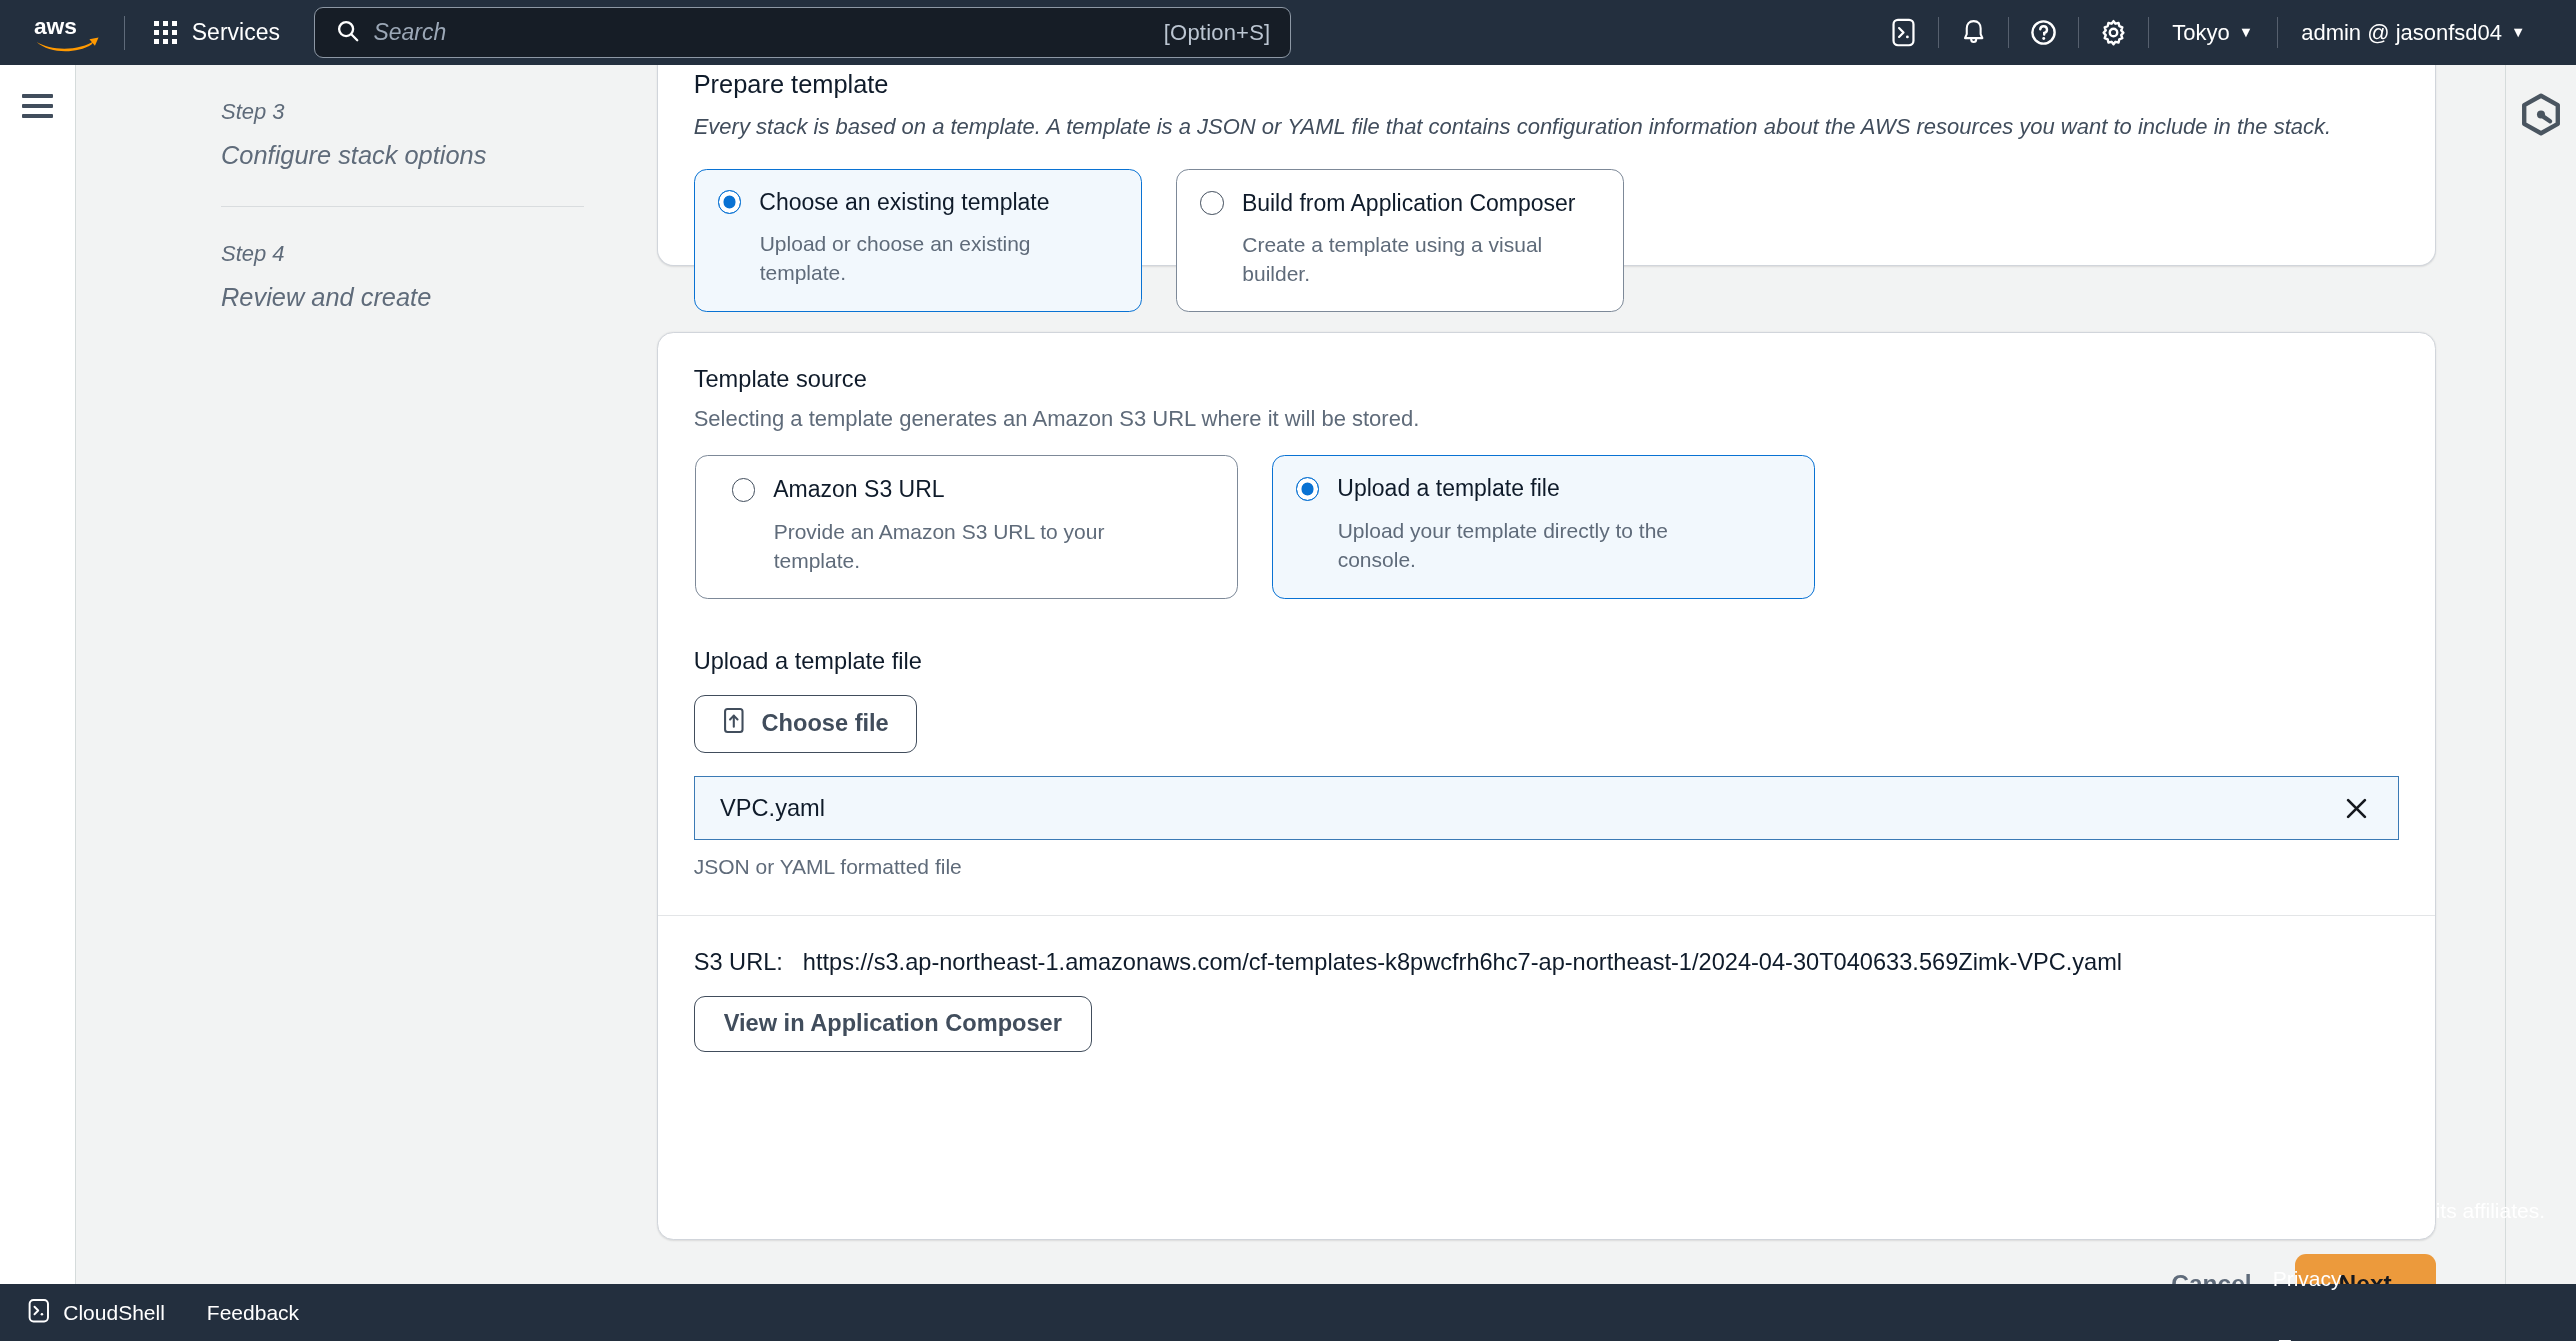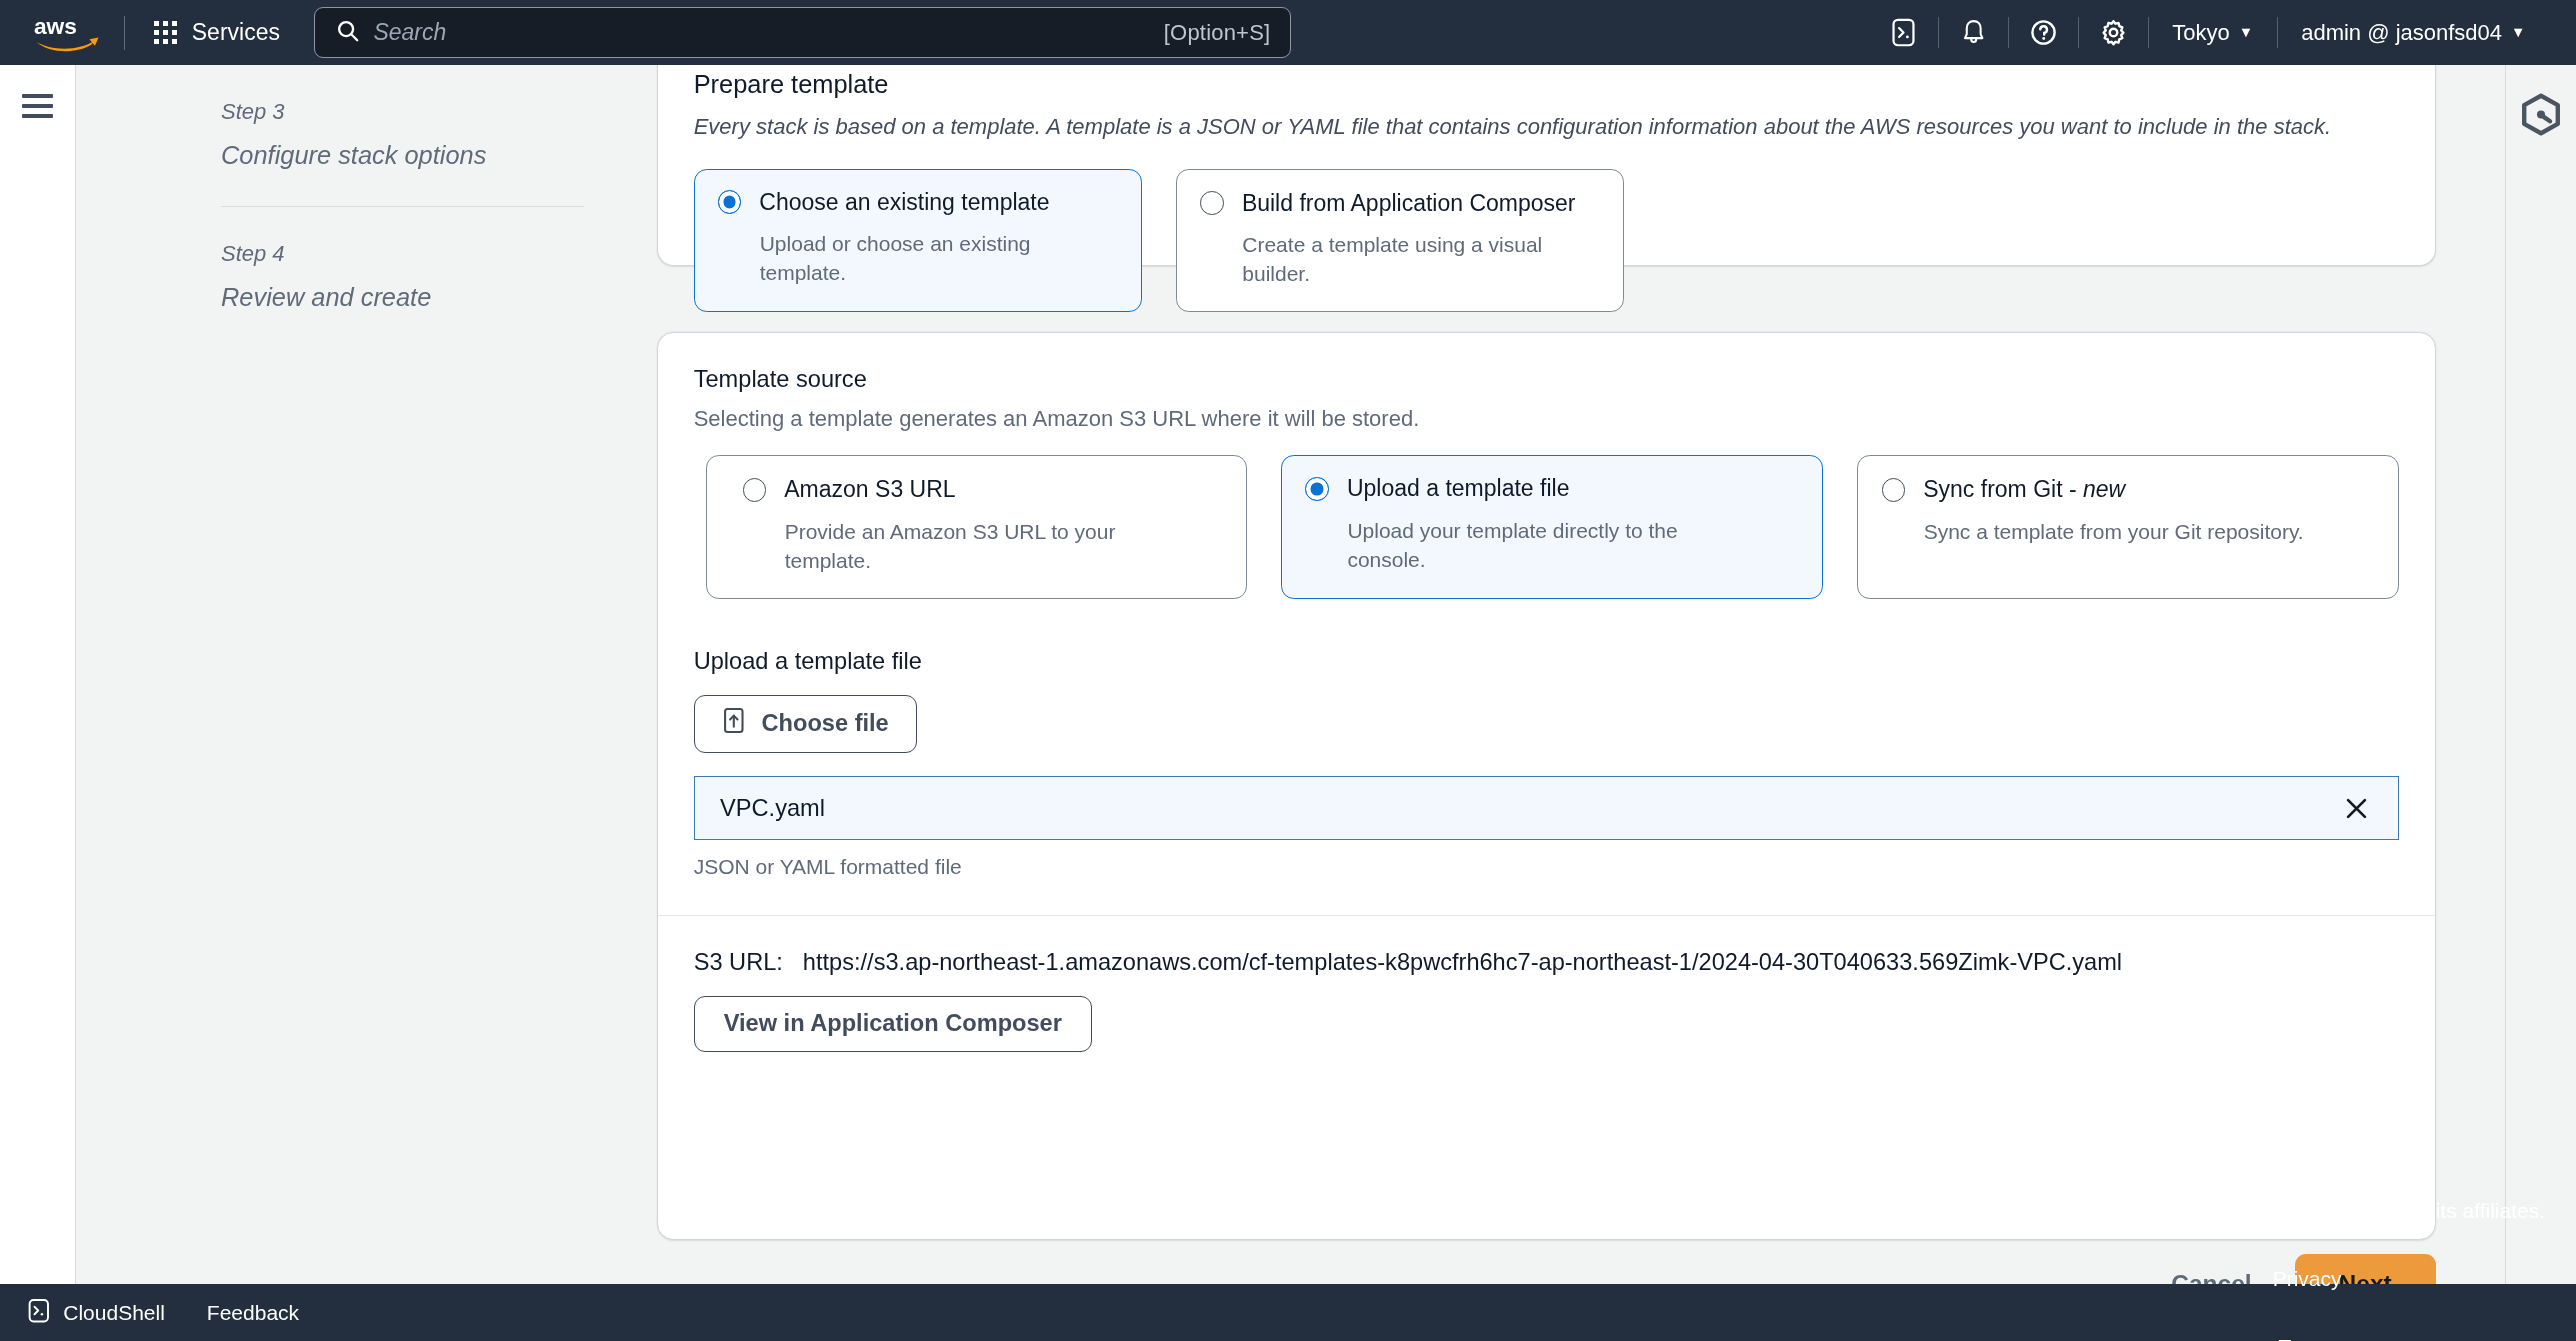--- a/index.html
+++ b/index.html
@@ -170,21 +170,21 @@
   .panel-h1 { font-size: 33px; font-weight: bold; color: #0f1b2a; letter-spacing: -0.2px; }
   .panel-hsub { font-size: 22px; color: #414d5c; margin-top: 20px; }
 
   .panel-body { padding: 33px 36px 0 36px; }
 
   .field-label { font-size: 23.6px; color: #0f1b2a; }
   .field-desc { font-size: 22px; color: #5f6b7a; margin-top: 12.7px; }
 
   .tiles-src { display: flex; gap: 34px; margin-top: 23.6px; padding-left: 0; }
   .tile-src { width: 543px; min-height: 134px; }
-  .tile-src:first-child { margin-left: 12px; padding-left: 36px; }
+  .tile-src:first-child { margin-left: 1px; padding-left: 36px; }
 
   .upload-label { font-size: 23.6px; color: #0f1b2a; margin-top: 49px; }
   .choose-file-btn {
     margin-top: 20px;
     display: inline-flex; align-items: center; gap: 16.3px;
     height: 58px; padding: 0 27px;
     border: 1.8px solid #414d5c; border-radius: 11px;
     background: #ffffff; cursor: pointer;
     font-size: 23.6px; font-weight: bold; color: #414d5c;
   }
@@ -407,27 +407,20 @@
           </div>
 
           <div class="tile tile-src selected">
             <div class="tile-head">
               <span class="radio on"></span>
               <span class="tile-label">Upload a template file</span>
             </div>
             <div class="tile-sub">Upload your template directly to the console.</div>
           </div>
 
-          <div class="tile tile-src">
-            <div class="tile-head">
-              <span class="radio"></span>
-              <span class="tile-label"><span>Sync from Git - </span><em>new</em></span>
-            </div>
-            <div class="tile-sub">Sync a template from your Git repository.</div>
-          </div>
         </div>
 
         <div class="upload-label">Upload a template file</div>
 
         <div class="choose-file-btn">
           <span>
             <svg width="23.6" height="27" viewBox="0 0 22 26" fill="none" stroke="#414d5c" stroke-width="2">
               <rect x="2.6" y="2" width="16.8" height="22" rx="2.4"></rect>
               <line x1="11" y1="19" x2="11" y2="8.5" stroke-linecap="round"></line>
               <polyline points="7.4,12 11,8.3 14.6,12" stroke-linecap="round" stroke-linejoin="round"></polyline>

